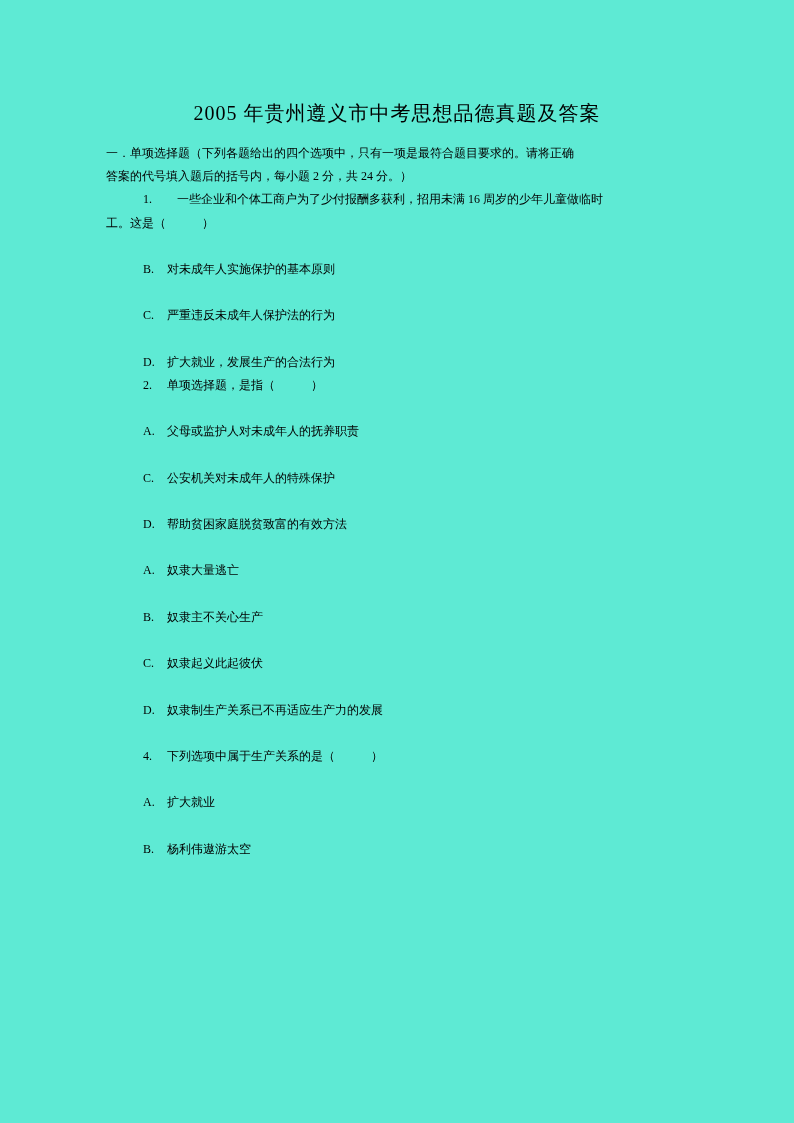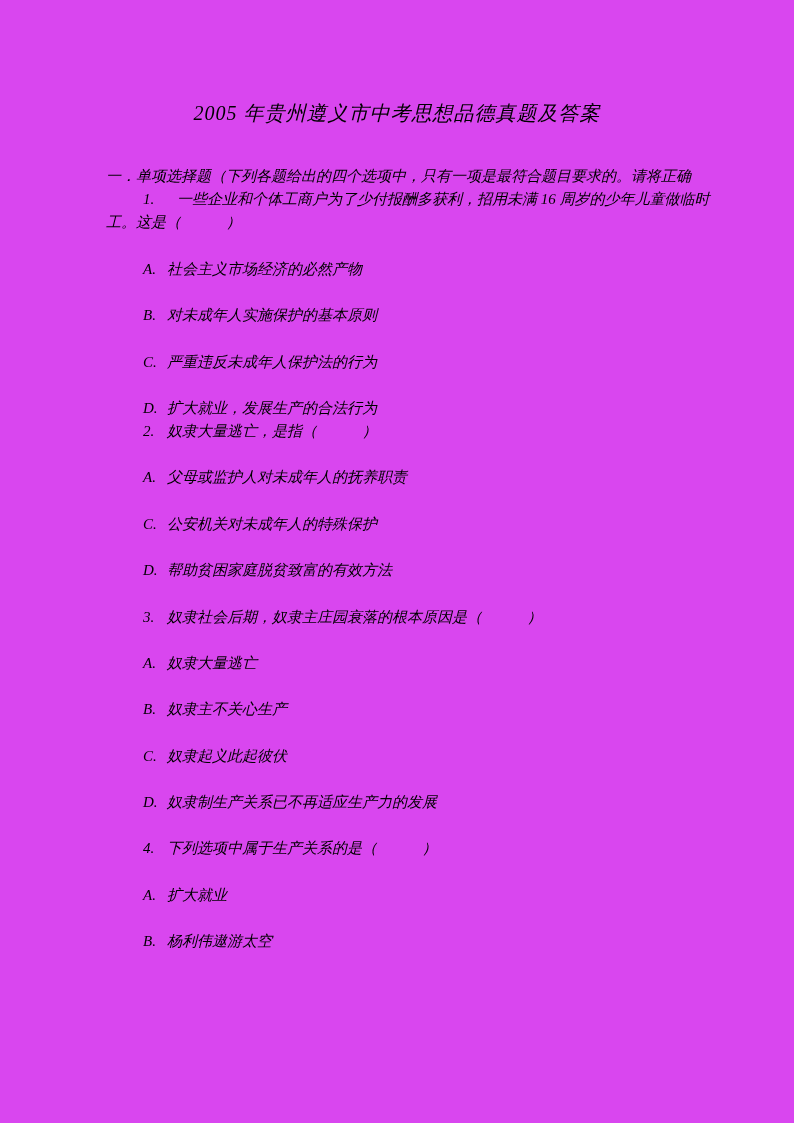--- a/index.html
+++ b/index.html
@@ -24,63 +24,62 @@
     margin: 0;
     font-size: 20px;
     font-weight: normal;
     line-height: 28px;
     text-align: center;
     letter-spacing: 1px;
   }
   .content {
     position: absolute;
     left: 106px;
-    top: 165px;
+    top: 142px;
     width: 606px;
-    font-size: 15px;
+    font-size: 12px;
   }
   .line {
     line-height: 23.2px;
     height: 23.2px;
     white-space: nowrap;
   }
   .line.ind { padding-left: 37px; }
   .line.sp  { margin-top: 23.2px; }
   .marker {
     display: inline-block;
     min-width: 24px;
   }
   .marker.wide { min-width: 34px; }
 </style>
 </head>
 <body>
 
-<div class="page" style="background: #d946ef; color: rgb(0, 0, 0); font-style: italic;">
+<div class="page" style="background: #5eead4; color: rgb(0, 0, 0);">
 
   <h1 class="title">2005 年贵州遵义市中考思想品德真题及答案</h1>
 
   <div class="content">
 
     <div class="line">一．单项选择题（下列各题给出的四个选项中，只有一项是最符合题目要求的。请将正确</div>
+    <div class="line">答案的代号填入题后的括号内，每小题 2 分，共 24 分。）</div>
 
     <div class="line ind"><span class="marker wide">1.</span><span>一些企业和个体工商户为了少付报酬多获利，招用未满 16 周岁的少年儿童做临时</span></div>
     <div class="line">工。这是（　　　）</div>
 
-    <div class="line ind sp"><span class="marker">A.</span><span>社会主义市场经济的必然产物</span></div>
     <div class="line ind sp"><span class="marker">B.</span><span>对未成年人实施保护的基本原则</span></div>
     <div class="line ind sp"><span class="marker">C.</span><span>严重违反未成年人保护法的行为</span></div>
     <div class="line ind sp"><span class="marker">D.</span><span>扩大就业，发展生产的合法行为</span></div>
 
-    <div class="line ind"><span class="marker">2.</span><span>奴隶大量逃亡，是指（　　　）</span></div>
+    <div class="line ind"><span class="marker">2.</span><span>单项选择题，是指（　　　）</span></div>
 
     <div class="line ind sp"><span class="marker">A.</span><span>父母或监护人对未成年人的抚养职责</span></div>
     <div class="line ind sp"><span class="marker">C.</span><span>公安机关对未成年人的特殊保护</span></div>
     <div class="line ind sp"><span class="marker">D.</span><span>帮助贫困家庭脱贫致富的有效方法</span></div>
 
-    <div class="line ind sp"><span class="marker">3.</span><span>奴隶社会后期，奴隶主庄园衰落的根本原因是（　　　）</span></div>
 
     <div class="line ind sp"><span class="marker">A.</span><span>奴隶大量逃亡</span></div>
     <div class="line ind sp"><span class="marker">B.</span><span>奴隶主不关心生产</span></div>
     <div class="line ind sp"><span class="marker">C.</span><span>奴隶起义此起彼伏</span></div>
     <div class="line ind sp"><span class="marker">D.</span><span>奴隶制生产关系已不再适应生产力的发展</span></div>
 
     <div class="line ind sp"><span class="marker">4.</span><span>下列选项中属于生产关系的是（　　　）</span></div>
 
     <div class="line ind sp"><span class="marker">A.</span><span>扩大就业</span></div>
     <div class="line ind sp"><span class="marker">B.</span><span>杨利伟遨游太空</span></div>

